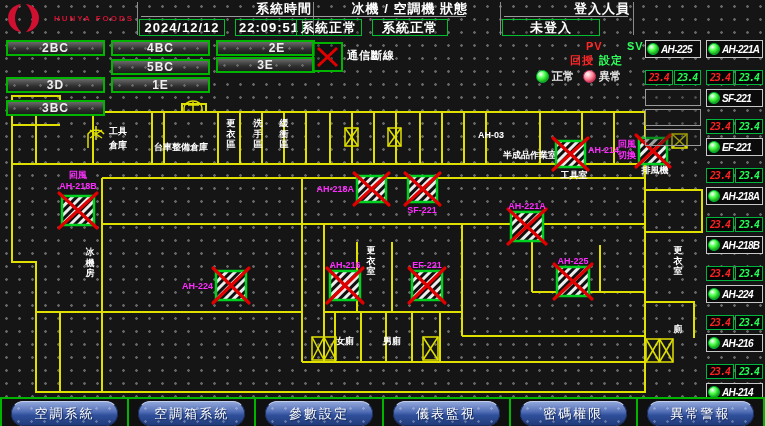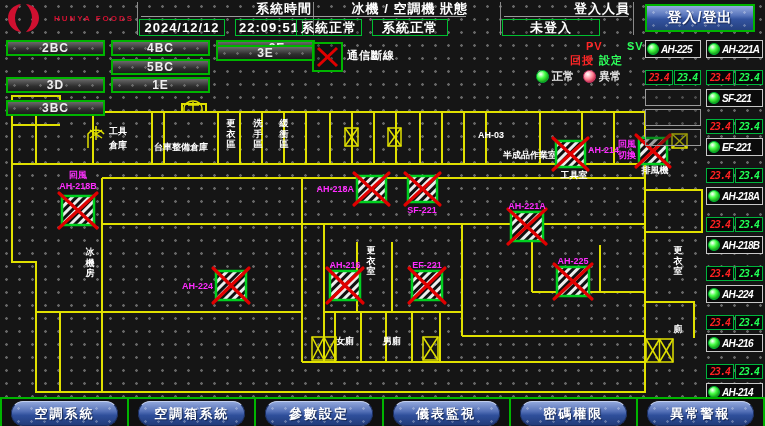--- a/index.html
+++ b/index.html
@@ -82,21 +82,21 @@
   .stairicon{stroke:#e0e000;stroke-width:1.5;fill:none}
   
   #bottom-nav{position:absolute;left:0;top:397px;width:765px;height:29px;display:flex;border-top:2px solid #00b400;background:#101010;z-index:3}
   .nav-cell{flex:1;border-left:2px solid #00b400;padding:2px 9px;box-sizing:border-box}
   .nav-cell:last-child{border-right:2px solid #00b400}
   .nav-btn{width:100%;height:100%;
     background-image:radial-gradient(rgba(255,255,255,.28) 1px, transparent 1.5px),
       linear-gradient(180deg,#90a6da 0%,#5672b8 40%,#2f4f9b 58%,#223c7a 100%);
     background-size:13px 13px,100% 100%;
     border:1px solid #182c60;border-top-color:#c0cdee;border-radius:12px;
-    color:#fff;font-size:13px;font-weight:bold;letter-spacing:2px;cursor:pointer;
+    color:#fff;font-size:13px;font-weight:normal;letter-spacing:2px;cursor:pointer;
     text-shadow:1px 1px 1px #16264d;font-family:"Liberation Sans",sans-serif;}
   header,section{z-index:2}
 </style>
 </head>
 <body>
 
 <svg id="plan" width="765" height="426" viewBox="0 0 765 426">
   <defs>
     <pattern id="hatch" width="6" height="6" patternTransform="rotate(45)" patternUnits="userSpaceOnUse">
       <rect width="6" height="6" fill="#ececec"></rect>
@@ -274,30 +274,29 @@
   </section>
 
   <section class="hsec" style="left:502px;width:128px">
     <div class="hlabel">登入人員</div>
     <div class="hrule"></div>
     <div class="hvals">
       <div class="gbox" style="width:96px">未登入</div>
     </div>
   </section>
 
-  <button id="login-btn" class="bluebtn">登入/登出</button>
 </header>
 
 <div id="floor-buttons">
     <button class="floor-btn" style="left: 6px; top: 40px;">2BC</button>
     <button class="floor-btn" style="left: 111px; top: 40px;">4BC</button>
     <button class="floor-btn" style="left: 216px; top: 40px; padding-left: 23px;">2E</button>
     <button class="floor-btn" style="left: 6px; top: 58.5px; margin-top: 41px;">3BC</button>
     <button class="floor-btn" style="left: 111px; top: 58.5px;">5BC</button>
-    <button class="floor-btn" style="left: 216px; top: 45px;">3E</button>
+    <button class="floor-btn" style="left: 216px; top: 57px;">3E</button>
     <button class="floor-btn" style="left: 6px; top: 77px;">3D</button>
     <button class="floor-btn" style="left: 111px; top: 77px;">1E</button>
   </div>
 
 <div id="comm">
   <div class="xbox">
     <svg viewBox="0 0 27 26">
         <line x1="4" y1="4" x2="23" y2="22" stroke="#e00000" stroke-width="3"></line>
         <line x1="23" y1="4" x2="4" y2="22" stroke="#e00000" stroke-width="3"></line>
       </svg>

